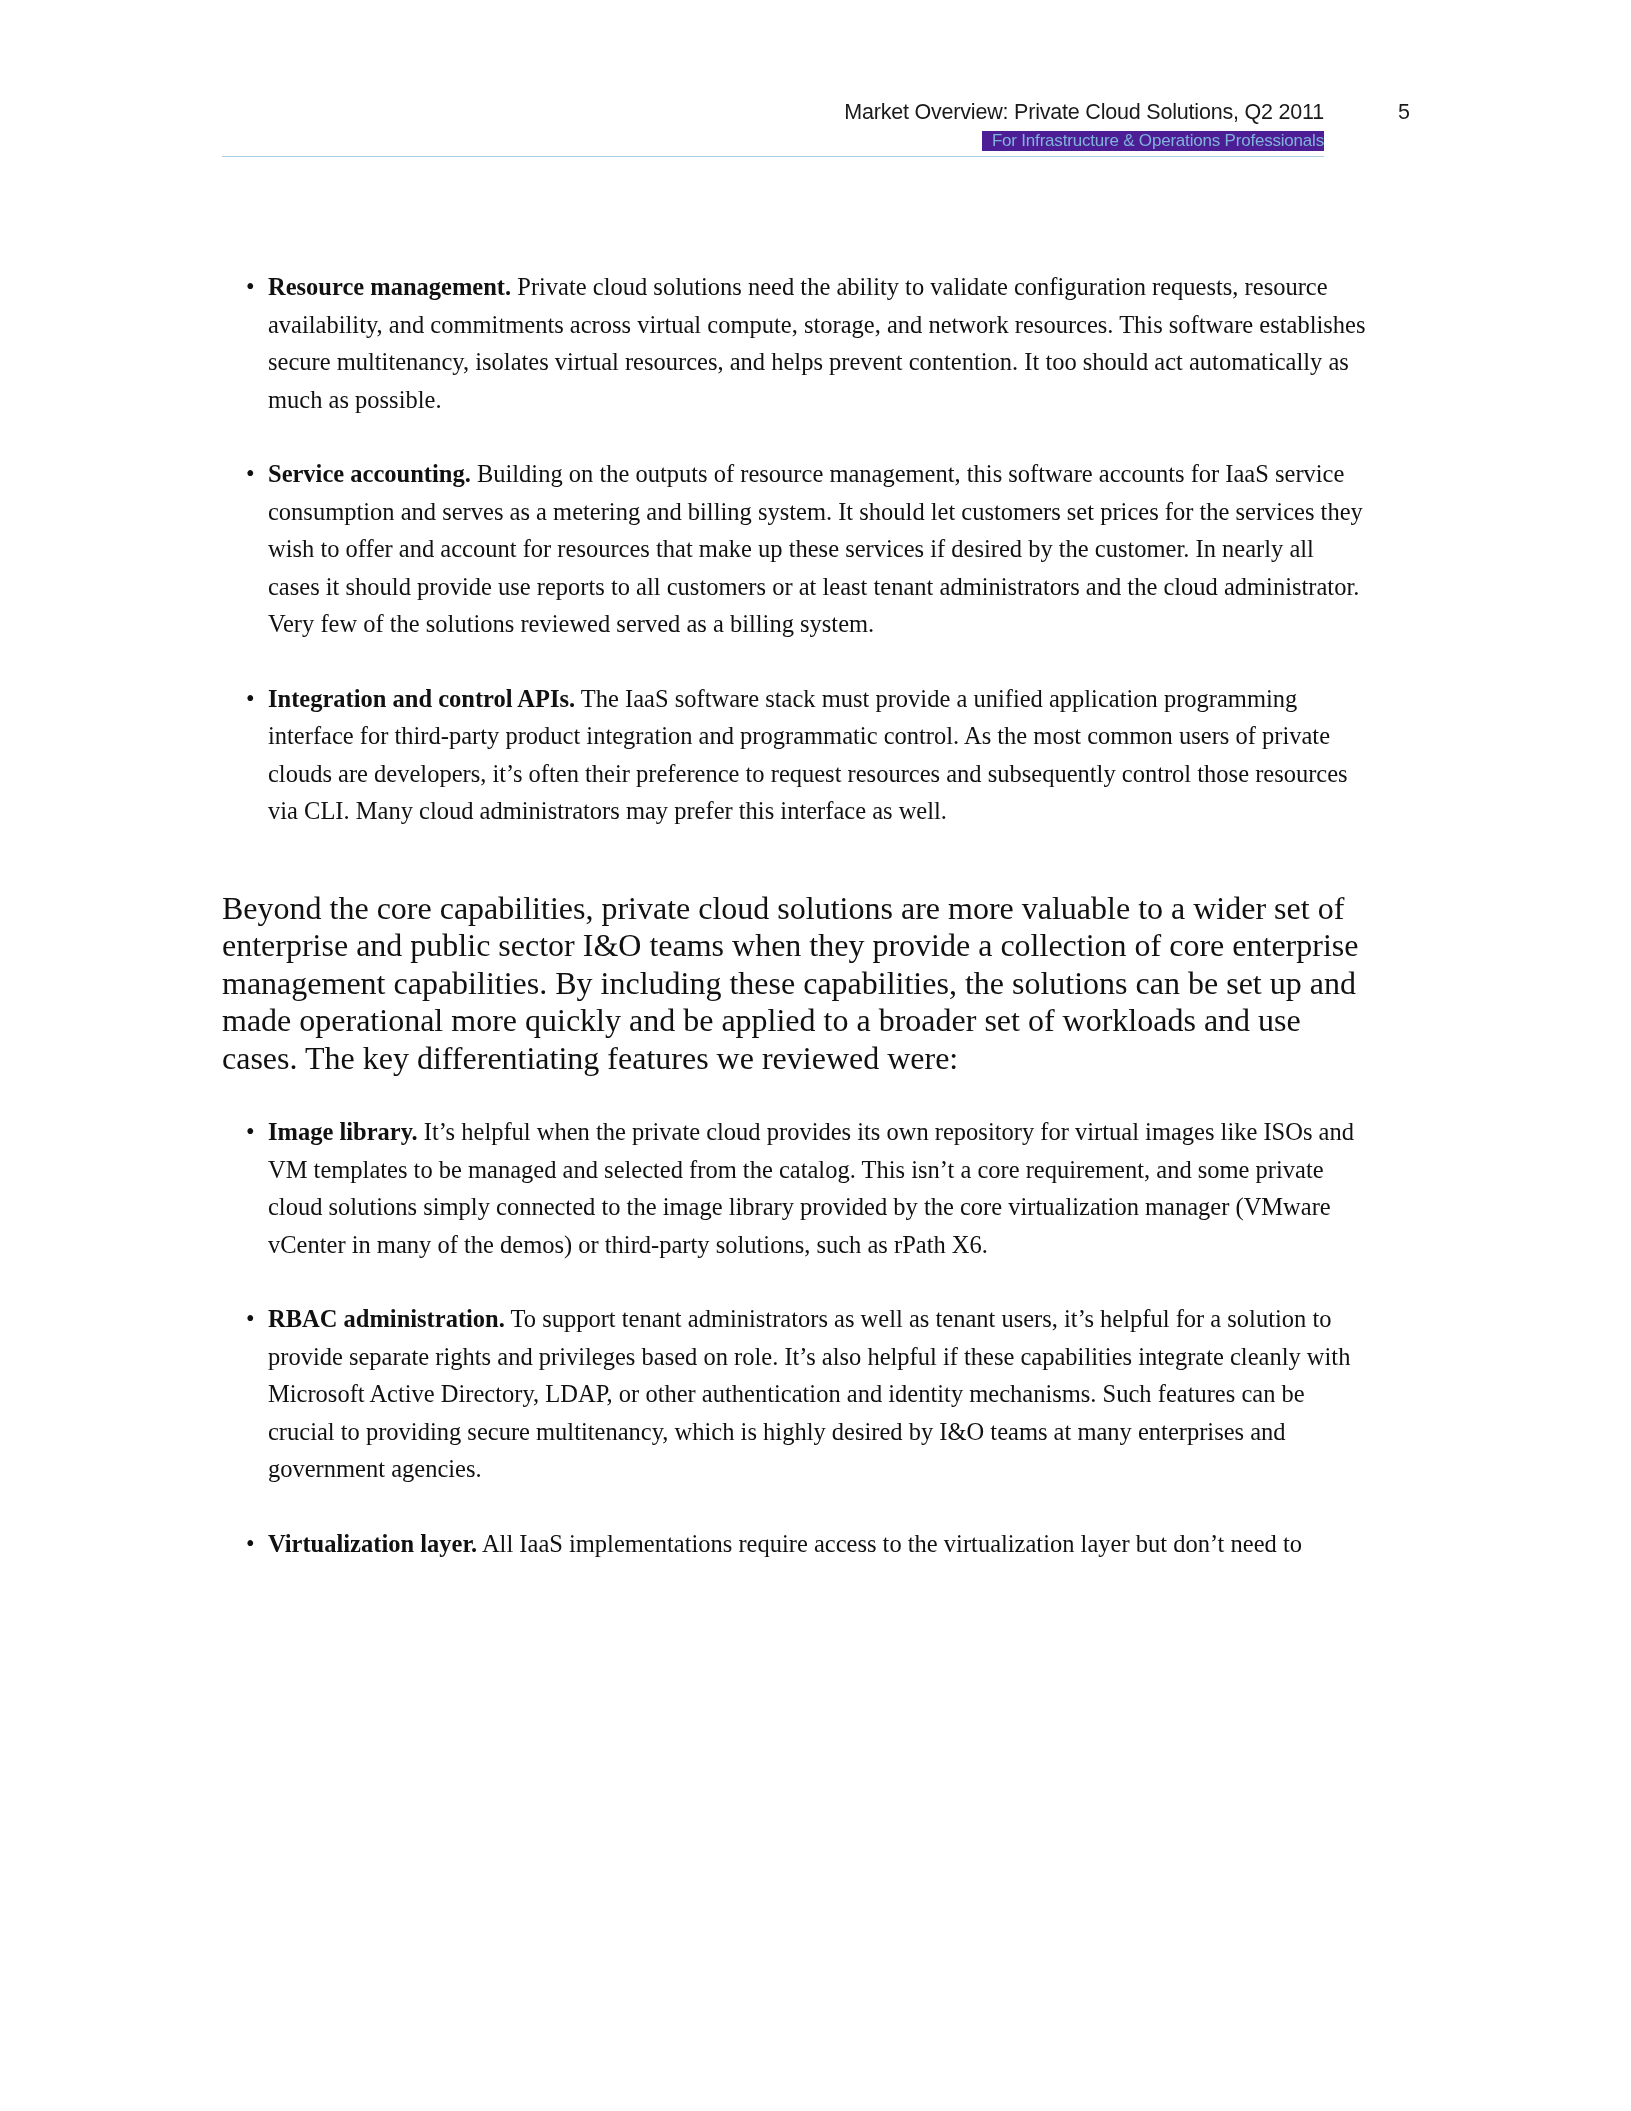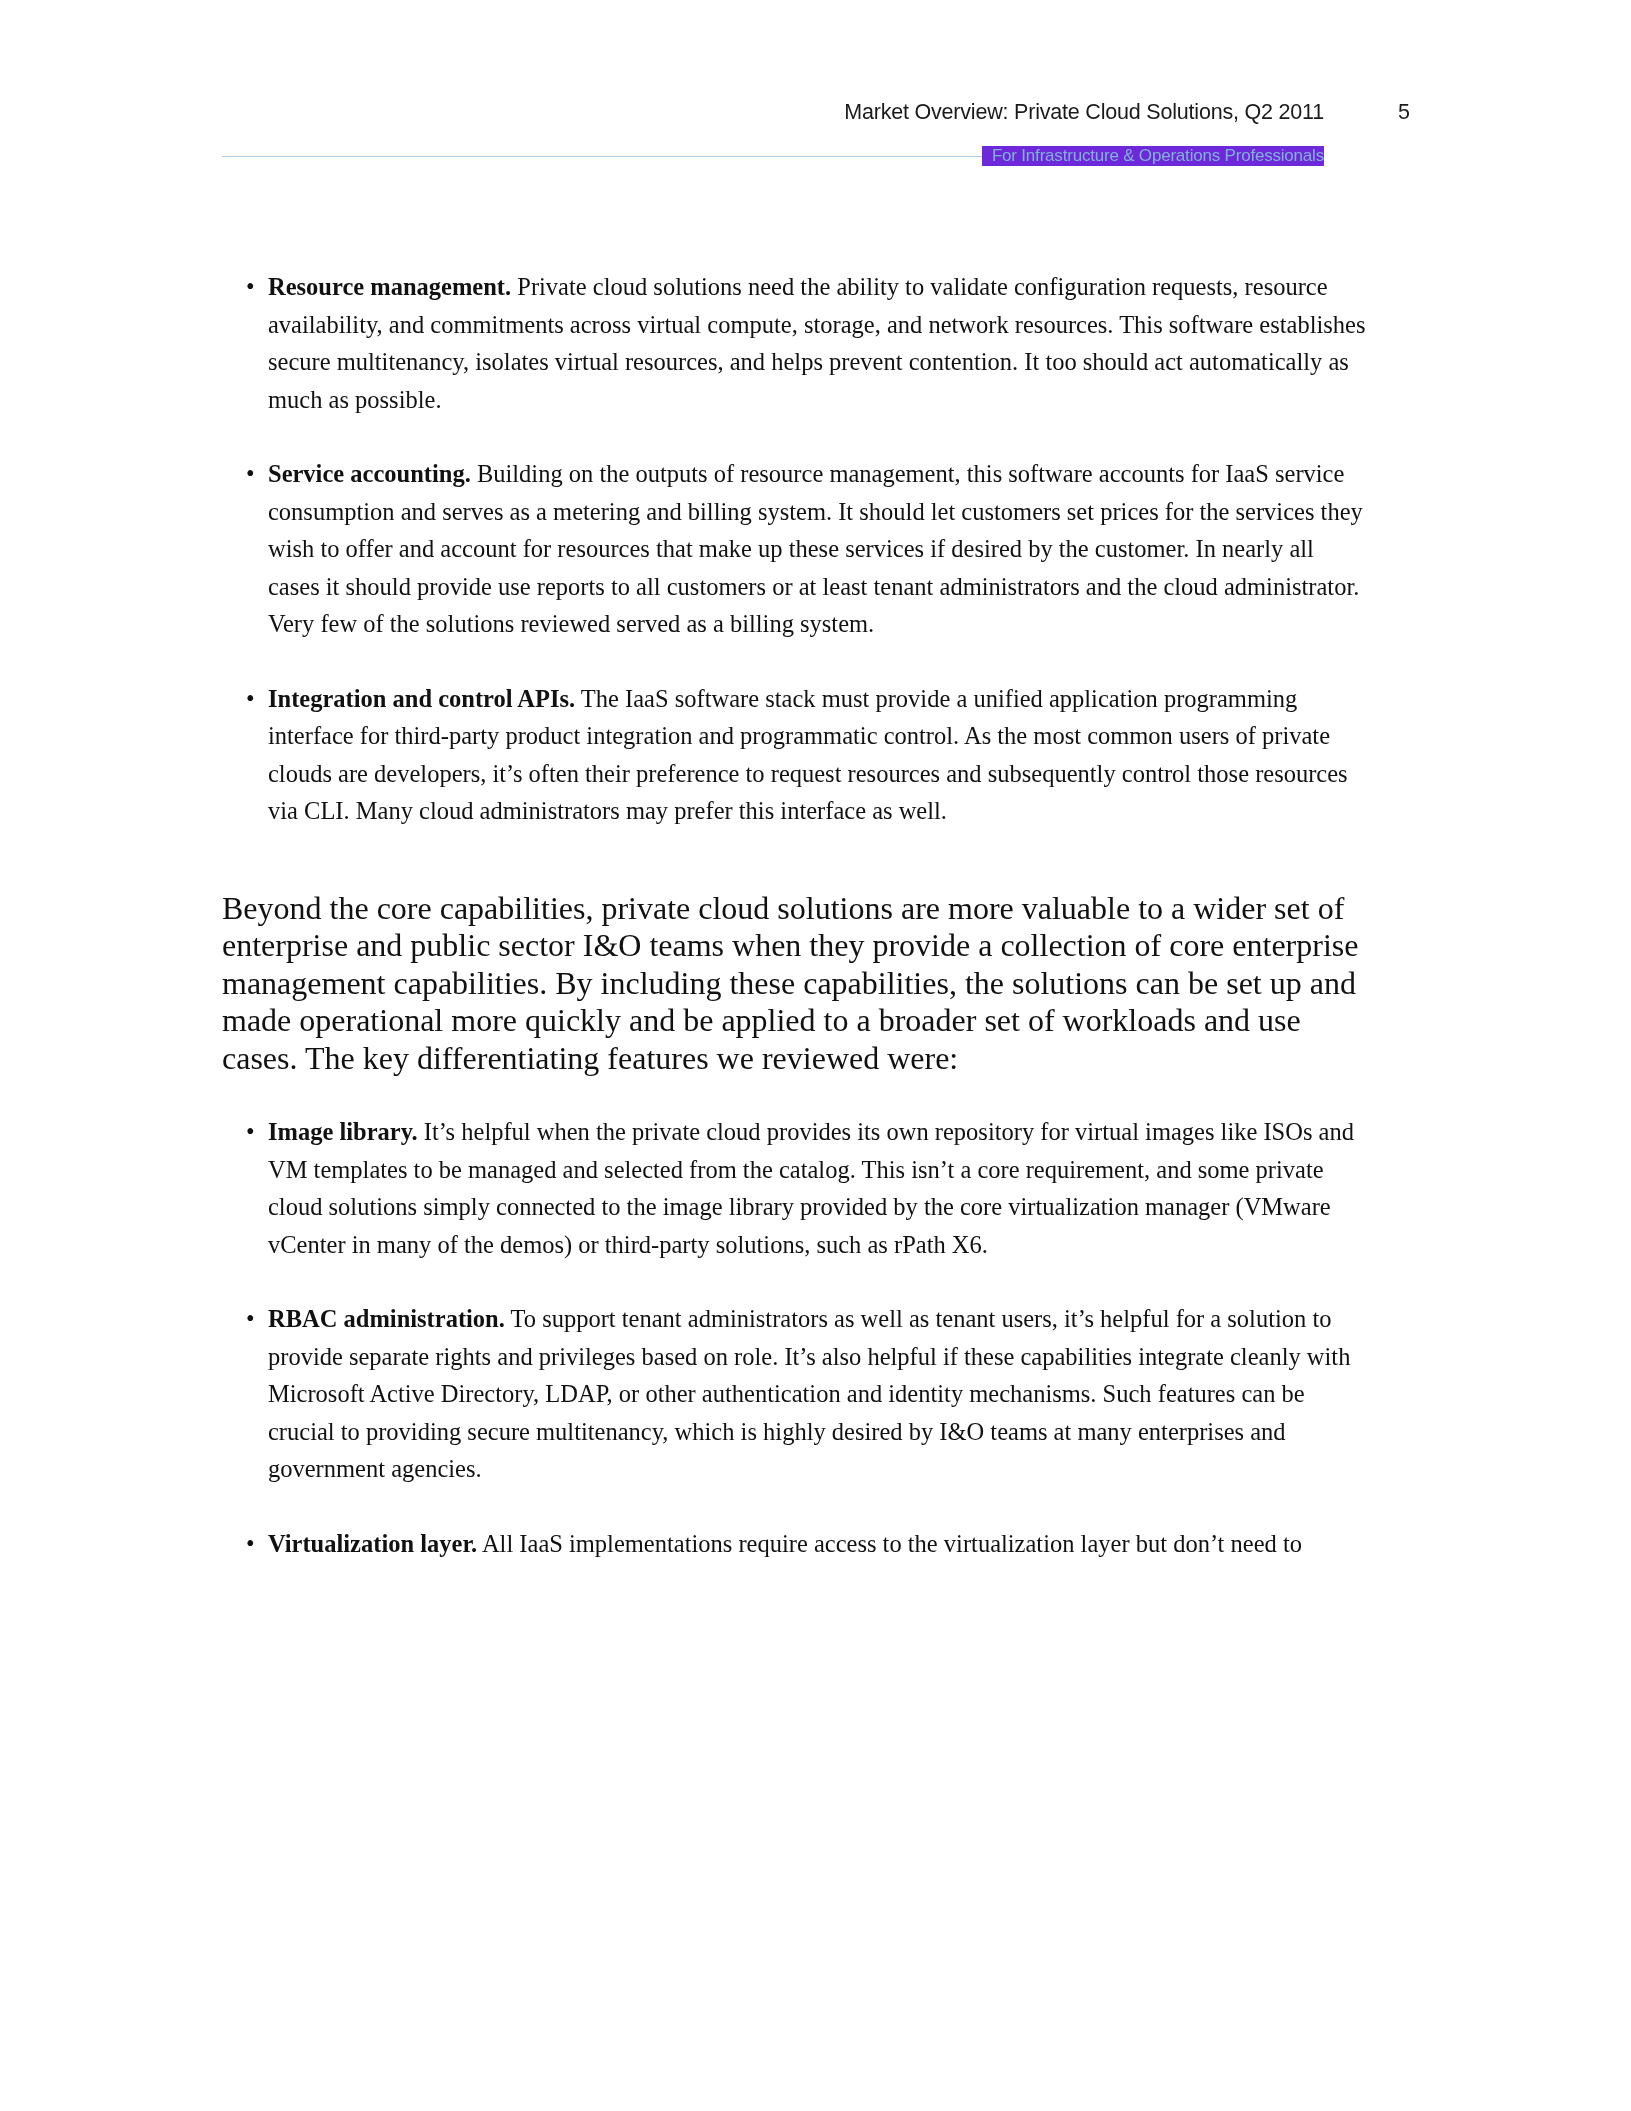--- a/index.html
+++ b/index.html
@@ -62,23 +62,22 @@
   }
   .header-subtitle {
     position: absolute;
     right: 86px;
     top: 0;
     font-family: "Liberation Sans", "DejaVu Sans", sans-serif;
     font-size: 17px;
     color: #7fb3d8;
     letter-spacing: -0.2px;
     white-space: nowrap;
-    background: #6d28d9;
+    background: #4c1d95;
     padding-left: 10px;
-    margin-top: 15px;
   }
 
   
   .content {
     position: absolute;
     left: 222px;
     top: 268px;
     width: 1148px;
   }
 

